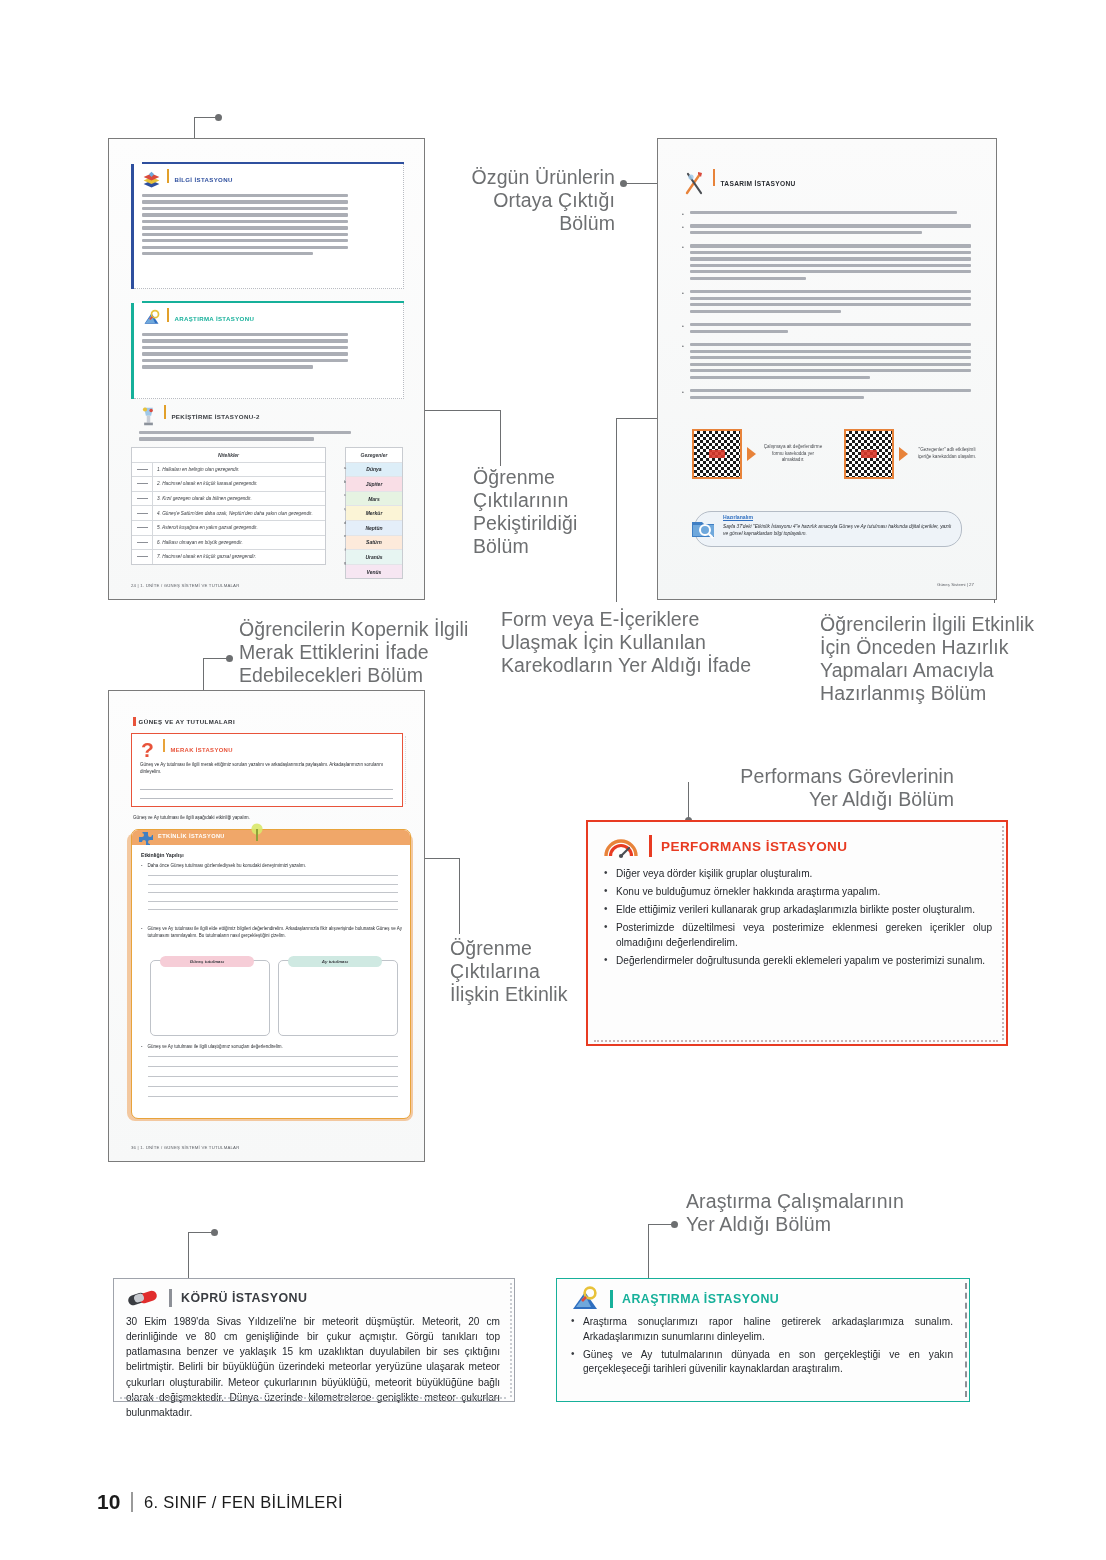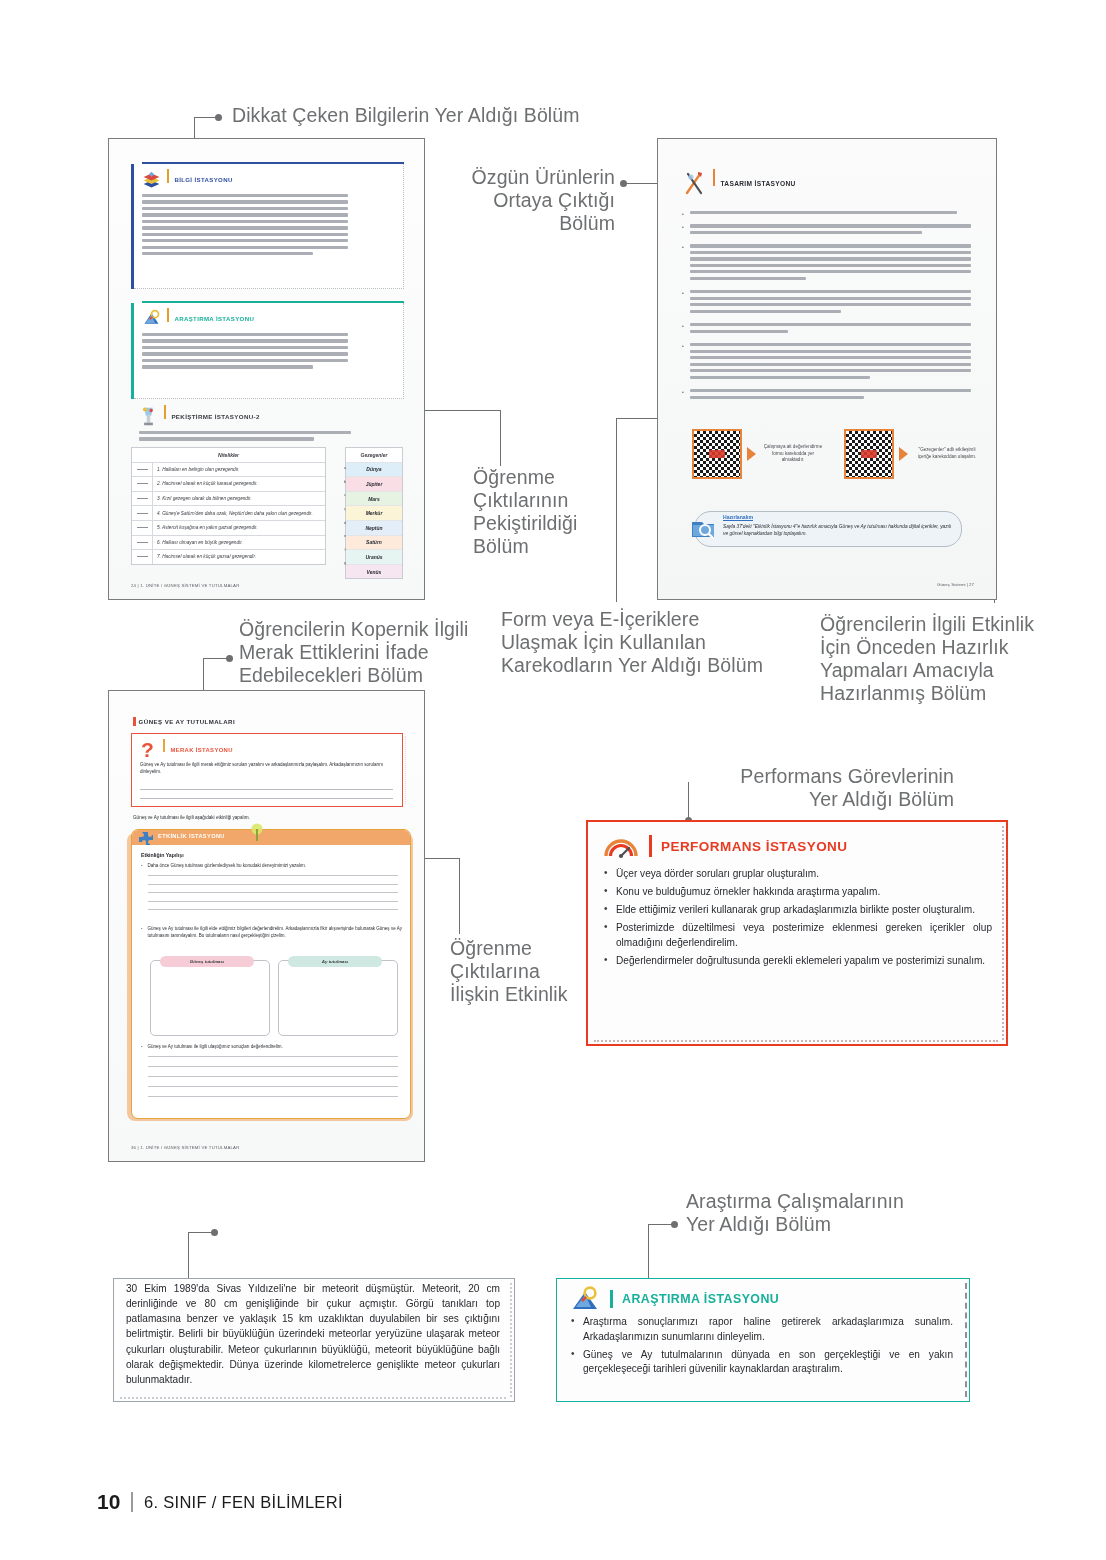--- a/index.html
+++ b/index.html
@@ -70,21 +70,20 @@
   .footer{position:absolute;left:97px;top:1490px;display:flex;align-items:center;gap:11px;}
   .fpage{font-size:21px;font-weight:bold;color:#1b1b1b;}
   .fsep{width:1.6px;height:20px;background:#9a9a9a;}
   .ftxt{font-size:16.5px;color:#1b1b1b;letter-spacing:.3px;}
 </style>
 </head>
 <body>
 
 <div id="root">
 
-  <div class="callout" style="left:232px;top:104px;">Dikkat Çeken Bilgilerin Yer Aldığı Bölüm</div>
   <div class="ln h" style="left:194px;top:117px;width:24px;"></div>
   <div class="ln v" style="left:194px;top:117px;height:70px;"></div>
   <div class="dot" style="left:215px;top:114px;"></div>
   <div class="dot" style="left:191px;top:184px;"></div>
 
   <div class="callout r" style="left:420px;top:166px;width:195px;">Özgün Ürünlerin
 Ortaya Çıktığı
 Bölüm</div>
   <div class="ln h" style="left:626px;top:183px;width:46px;"></div>
   <div class="dot" style="left:620px;top:180px;"></div>
@@ -101,21 +100,21 @@
   <div class="callout" style="left:239px;top:618px;">Öğrencilerin Kopernik İlgili
 Merak Ettiklerini İfade
 Edebilecekleri Bölüm</div>
   <div class="ln h" style="left:203px;top:658px;width:26px;"></div>
   <div class="ln v" style="left:203px;top:658px;height:80px;"></div>
   <div class="dot" style="left:226px;top:655px;"></div>
   <div class="dot" style="left:200px;top:735px;"></div>
 
   <div class="callout" style="left:501px;top:608px;">Form veya E-İçeriklere
 Ulaşmak İçin  Kullanılan
-Karekodların Yer Aldığı Bölüm</div>
+Karekodların Yer Aldığı İfade</div>
   <div class="ln v" style="left:616px;top:418px;height:184px;"></div>
   <div class="ln h" style="left:616px;top:418px;width:103px;"></div>
   <div class="ln v" style="left:718px;top:418px;height:18px;"></div>
   <div class="ln h" style="left:718px;top:418px;width:103px;"></div>
   <div class="ln v" style="left:820px;top:418px;height:18px;"></div>
   <div class="dot" style="left:715px;top:432px;"></div>
   <div class="dot" style="left:817px;top:432px;"></div>
 
   <div class="callout" style="left:820px;top:613px;">Öğrencilerin İlgili Etkinlik
 İçin Önceden Hazırlık
@@ -502,31 +501,40 @@
       <svg width="38" height="30" viewBox="0 0 38 30">
         <path d="M4 25a15 15 0 0130 0" fill="none" stroke="#e8833a" stroke-width="3.4"></path>
         <path d="M8.5 25a10.5 10.5 0 0121 0" fill="none" stroke="#e83b22" stroke-width="3.2"></path>
         <path d="M19 25l8-8" stroke="#4a4d52" stroke-width="2.2" stroke-linecap="round"></path>
         <circle cx="19" cy="25" r="2.1" fill="#4a4d52"></circle>
       </svg>
       <div class="cardbar" style="background:#e83b22;"></div>
       <div class="cardtitle" style="color:#e83b22;">PERFORMANS İSTASYONU</div>
     </div>
     <ul class="bl">
-      <li>Üçer veya dörder soruları gruplar oluşturalım.</li>
+      <li>Diğer veya dörder kişilik gruplar oluşturalım.</li>
       <li>Konu ve bulduğumuz örnekler hakkında araştırma yapalım.</li>
       <li>Elde ettiğimiz verileri kullanarak grup arkadaşlarımızla birlikte poster oluşturalım.</li>
       <li>Posterimizde düzeltilmesi veya posterimize eklenmesi gereken içerikler olup olmadığını değerlendirelim.</li>
       <li>Değerlendirmeler doğrultusunda gerekli eklemeleri yapalım ve posterimizi sunalım.</li>
     </ul>
   </div>
 
   <div class="card" style="left:113px;top:1278px;width:400px;height:122px;border:1.4px solid #9fa3ab;">
     <div class="dotrail-r" style="border-right-color:#c9ccd1;"></div>
     <div class="dotrail-b" style="border-bottom-color:#c9ccd1;"></div>
+    <div class="cardhead" style="padding:7px 0 2px 12px;">
+      <svg width="34" height="24" viewBox="0 0 34 24">
+        <rect x="2" y="8" rx="5" ry="5" width="18" height="10" fill="#3a3d42" transform="rotate(-18 11 13)"></rect>
+        <rect x="13" y="6" rx="5" ry="5" width="18" height="10" fill="#e12d2d" transform="rotate(-18 22 11)"></rect>
+        <rect x="8" y="8" rx="4" ry="4" width="10" height="8" fill="#c9ccd1" transform="rotate(-18 13 12)"></rect>
+      </svg>
+      <div class="cardbar" style="background:#8d9097;height:18px;"></div>
+      <div class="cardtitle" style="color:#3a3d42;font-size:12.4px;">KÖPRÜ İSTASYONU</div>
+    </div>
     <div class="para" style="padding:2px 14px 8px 12px;">30 Ekim 1989'da Sivas Yıldızeli'ne bir meteorit düşmüştür. Meteorit, 20 cm derinliğinde ve 80 cm genişliğinde bir çukur açmıştır. Görgü tanıkları top patlamasına benzer ve yaklaşık 15 km uzaklıktan duyulabilen bir ses çıktığını belirtmiştir. Belirli bir büyüklüğün üzerindeki meteorlar yeryüzüne ulaşarak meteor çukurları oluşturabilir. Meteor çukurlarının büyüklüğü, meteorit büyüklüğüne bağlı olarak değişmektedir. Dünya üzerinde kilometrelerce genişlikte meteor çukurları bulunmaktadır.</div>
   </div>
 
   <div class="card" style="left:556px;top:1278px;width:412px;height:122px;border:1.6px solid #17b09a;">
     <div class="dotrail-r" style="border-right:2px dashed #8d9097;"></div>
     <div class="cardhead" style="padding:6px 0 1px 12px;">
       <svg width="32" height="28" viewBox="0 0 32 28">
         <path d="M4 24l12-17 12 17z" fill="#2f6fc0"></path>
         <path d="M7 22l9-12 6 12z" fill="#6fa8dc"></path>
         <circle cx="21" cy="8" r="5.4" fill="none" stroke="#e8c23a" stroke-width="2.6"></circle>

